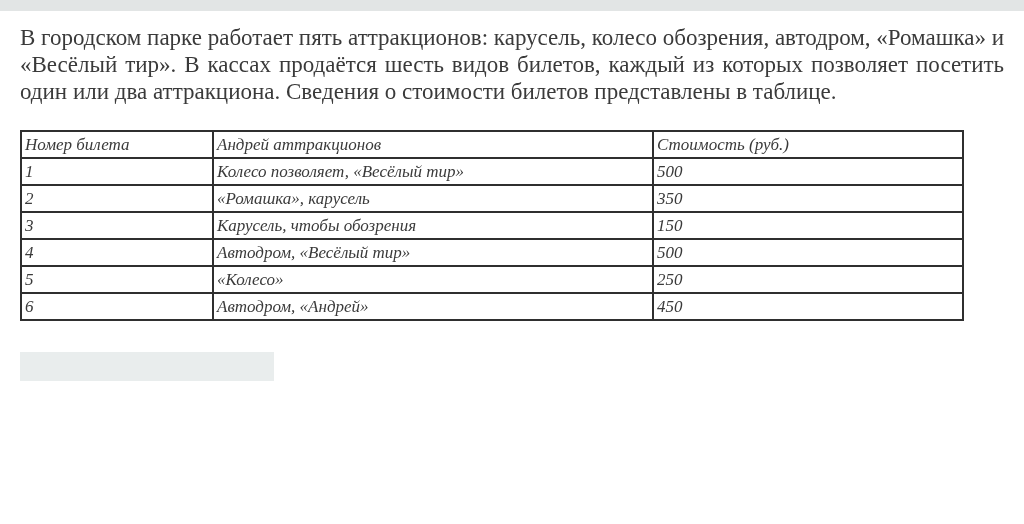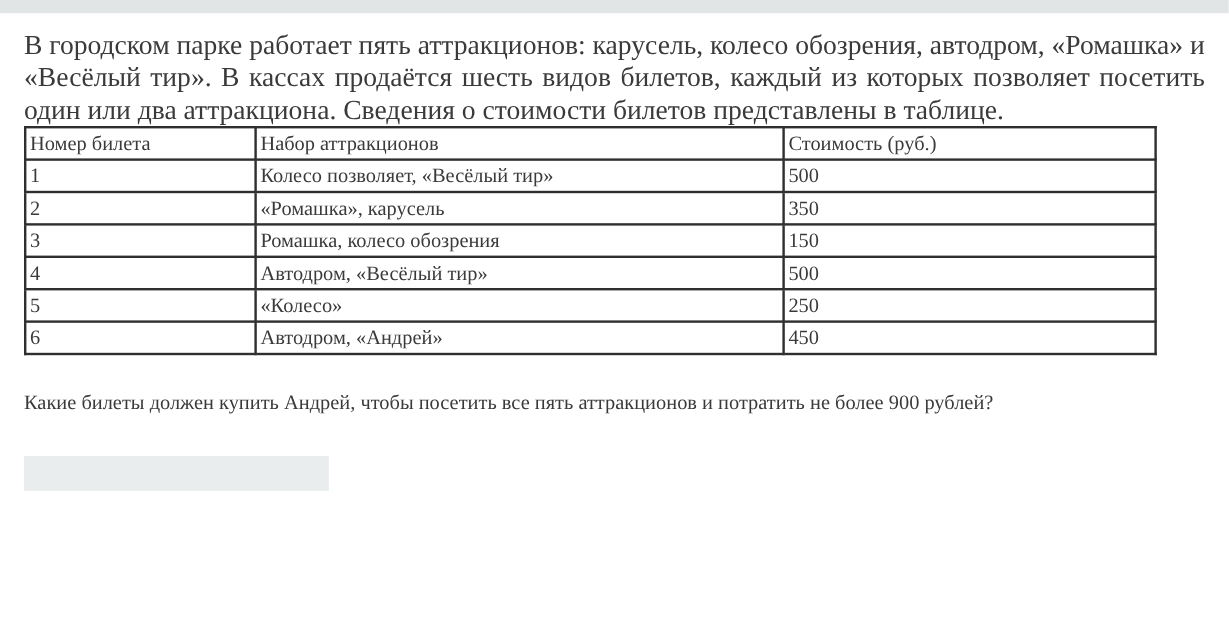--- a/index.html
+++ b/index.html
@@ -30,23 +30,25 @@
     line-height:21px;
   }
   .intro{
     margin-top:13px;
     font-size:23px;
     line-height:27px;
     text-align:justify;
     width:984px;
   }
   table.tickets{
+    margin-top:25px;
     border-collapse:collapse;
     table-layout:fixed;
     width:942px;
+    font-style:italic;
   }
   table.tickets th,
   table.tickets td{
     border:2px solid var(--border);
     font-size:17px;
     font-weight:normal;
     text-align:left;
     vertical-align:middle;
     height:27px;
     padding:0 3px;
@@ -82,38 +84,38 @@
 
 <div class="content">
 
 
   <div class="intro">В городском парке работает пять аттракционов: карусель, колесо обозрения, автодром, «Ромашка» и «Весёлый тир». В кассах продаётся шесть видов билетов, каждый из которых позволяет посетить один или два аттракциона. Сведения о стоимости билетов представлены в таблице.</div>
 
   <table class="tickets">
     <thead>
       <tr>
         <th class="col-num">Номер билета</th>
-        <th class="col-set">Набор аттракционов</th>
+        <th class="col-set">Андрей аттракционов</th>
         <th class="col-price">Стоимость (руб.)</th>
       </tr>
     </thead>
     <tbody>
       <tr>
         <td>1</td>
         <td>Колесо позволяет, «Весёлый тир»</td>
         <td>500</td>
       </tr>
       <tr>
         <td>2</td>
         <td>«Ромашка», карусель</td>
         <td>350</td>
       </tr>
       <tr>
         <td>3</td>
-        <td>Ромашка, колесо обозрения</td>
+        <td>Карусель, чтобы обозрения</td>
         <td>150</td>
       </tr>
       <tr>
         <td>4</td>
         <td>Автодром, «Весёлый тир»</td>
         <td>500</td>
       </tr>
       <tr>
         <td>5</td>
         <td>«Колесо»</td>
@@ -121,18 +123,17 @@
       </tr>
       <tr>
         <td>6</td>
         <td>Автодром, «Андрей»</td>
         <td>450</td>
       </tr>
     </tbody>
   </table>
 
   <div class="question">
-    <div>Какие билеты должен купить Андрей, чтобы посетить все пять аттракционов и потратить не более 900 рублей?</div>
   </div>
 
   <input type="text" class="answer-input" placeholder="" style="">
 
 </div>
 
 </body></html>

